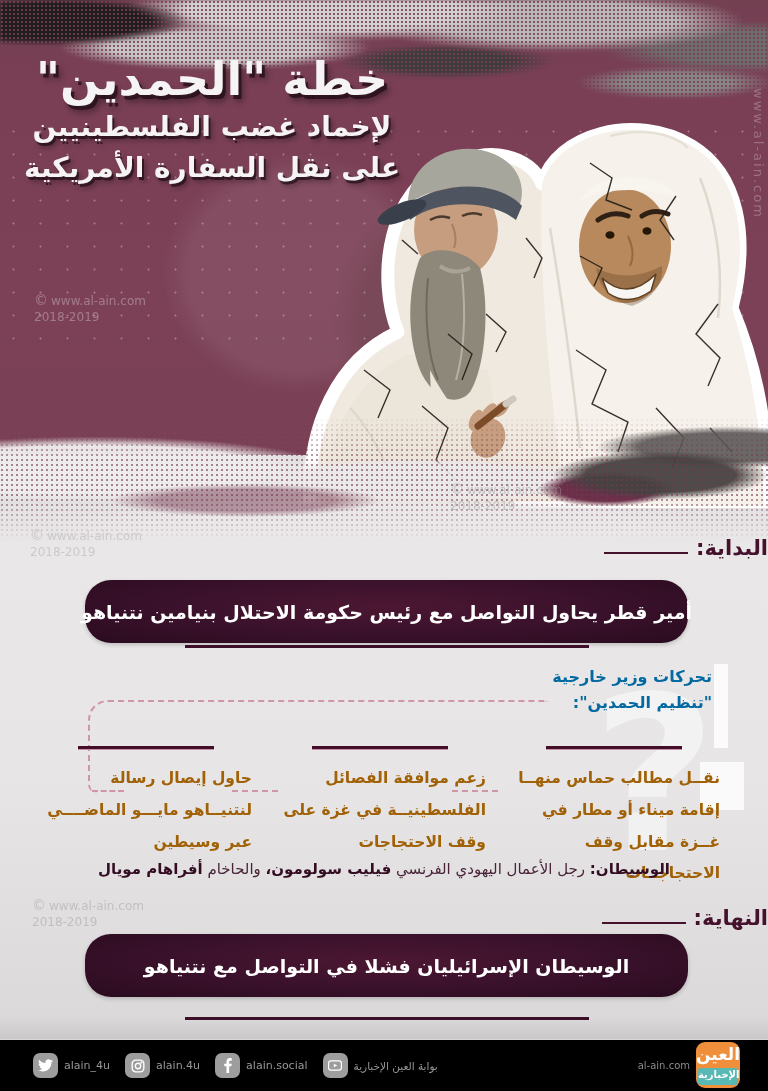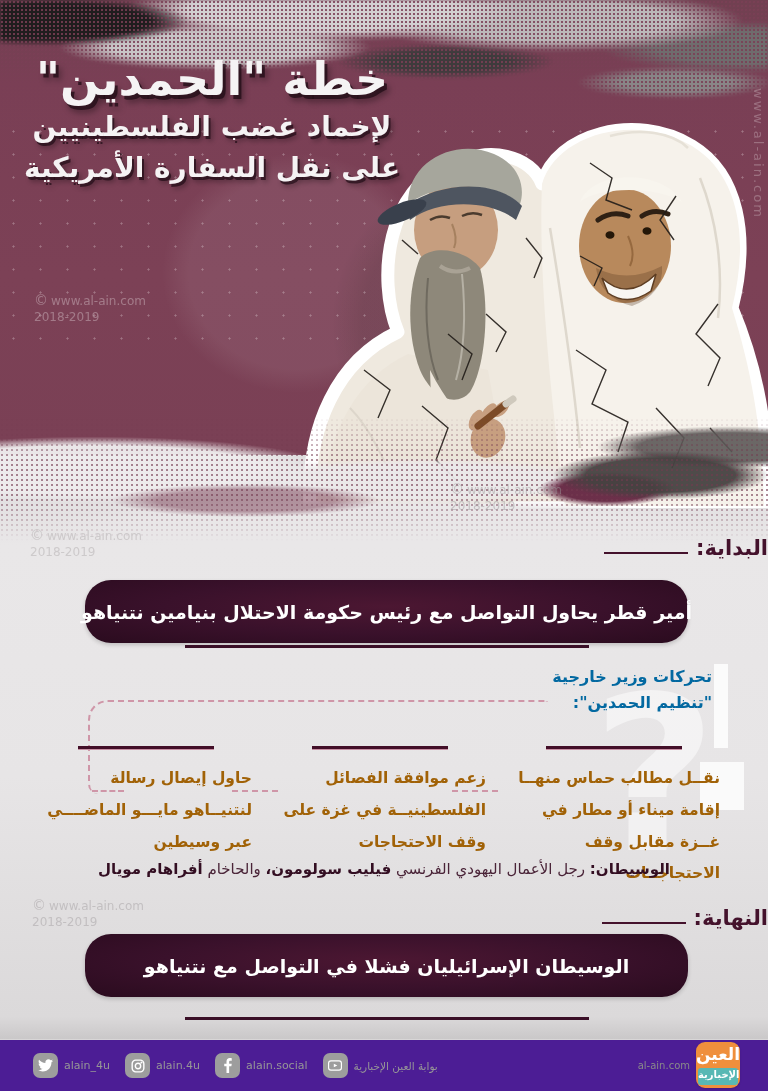--- a/index.html
+++ b/index.html
@@ -105,21 +105,21 @@
   .col{flex:1;}
   .col-rule{width:136px;height:3px;background:#430f28;border-bottom:1px solid #c78fa3;margin:0 auto 13px;}
   .col-text{font-size:15.5px;font-weight:bold;color:#a16207;line-height:2.05;direction:rtl;}
 
   
   .mediators{position:absolute;top:860px;left:0;right:0;text-align:center;direction:rtl;z-index:5;
       font-size:15px;color:#4a2438;}
   .mediators b{color:#330e22;}
 
   
-  .footer{position:absolute;left:0;right:0;bottom:0;height:51px;background:#4c1d95;
+  .footer{position:absolute;left:0;right:0;bottom:0;height:51px;background:#000000;
       border-top:1px solid #d8d6d7;z-index:7;margin-top:14px;}
   .social{position:absolute;left:33px;top:13px;display:flex;align-items:center;gap:15px;direction:ltr;}
   .s-item{display:flex;align-items:center;gap:6px;cursor:pointer;}
   .s-icon{width:25px;height:25px;background:#9d9d9d;border-radius:7px;display:flex;
           align-items:center;justify-content:center;}
   .s-label{font-size:11px;color:#979797;}
   .s-label.ar{direction:rtl;font-size:10.5px;}
   .site{position:absolute;right:78px;top:20px;font-size:10px;color:#8a8a8a;direction:ltr;}
   .logo{position:absolute;right:28px;top:2px;width:44px;height:46px;background:#ef8f3c;border-radius:9px;
         box-shadow:0 1px 2px rgba(0,0,0,.15);}

